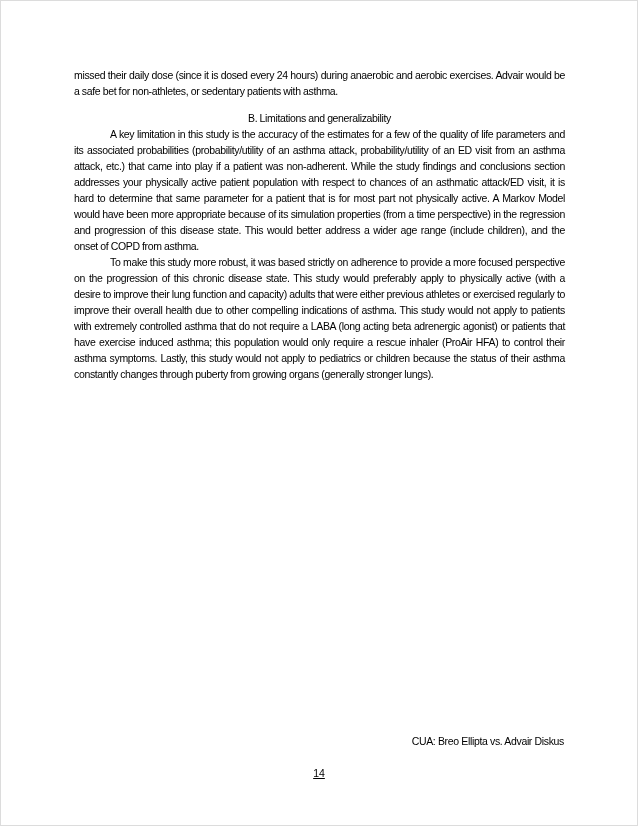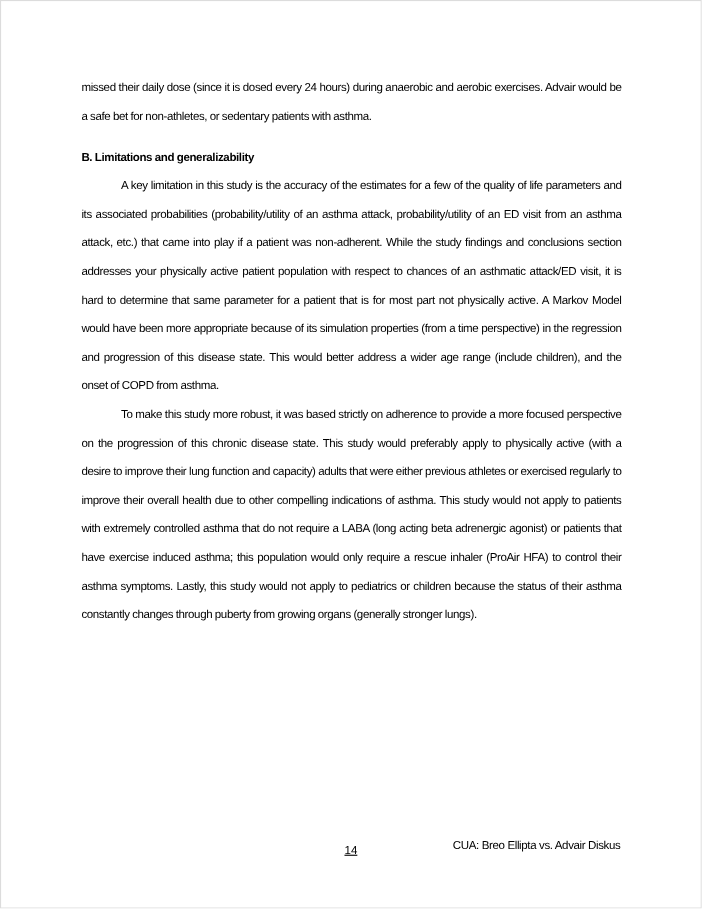--- a/index.html
+++ b/index.html
@@ -20,41 +20,42 @@
   }
   .content {
     position: absolute;
     top: 66px;
     left: 73px;
     right: 72px;
   }
   .content p {
     margin: 0;
     font-size: 10.5px;
-    line-height: 26px;
+    line-height: 16px;
     letter-spacing: -0.35px;
     word-spacing: -0.2px;
   }
   .para {
     text-align: justify;
   }
   .indent {
     text-indent: 36px;
   }
   .heading {
-    font-weight: bold;
+    font-weight: normal;
     margin-top: 11px !important;
+    text-align: center;
   }
   .gen-label {
     margin-top: 16px !important;
   }
   .running-title {
     position: absolute;
     right: 73px;
-    bottom: 50px;
+    bottom: 78px;
     font-size: 10.5px;
     letter-spacing: -0.35px;
     color: #000000;
   }
   .page-number {
     position: absolute;
     left: 0;
     right: 0;
     bottom: 46px;
     text-align: center;

